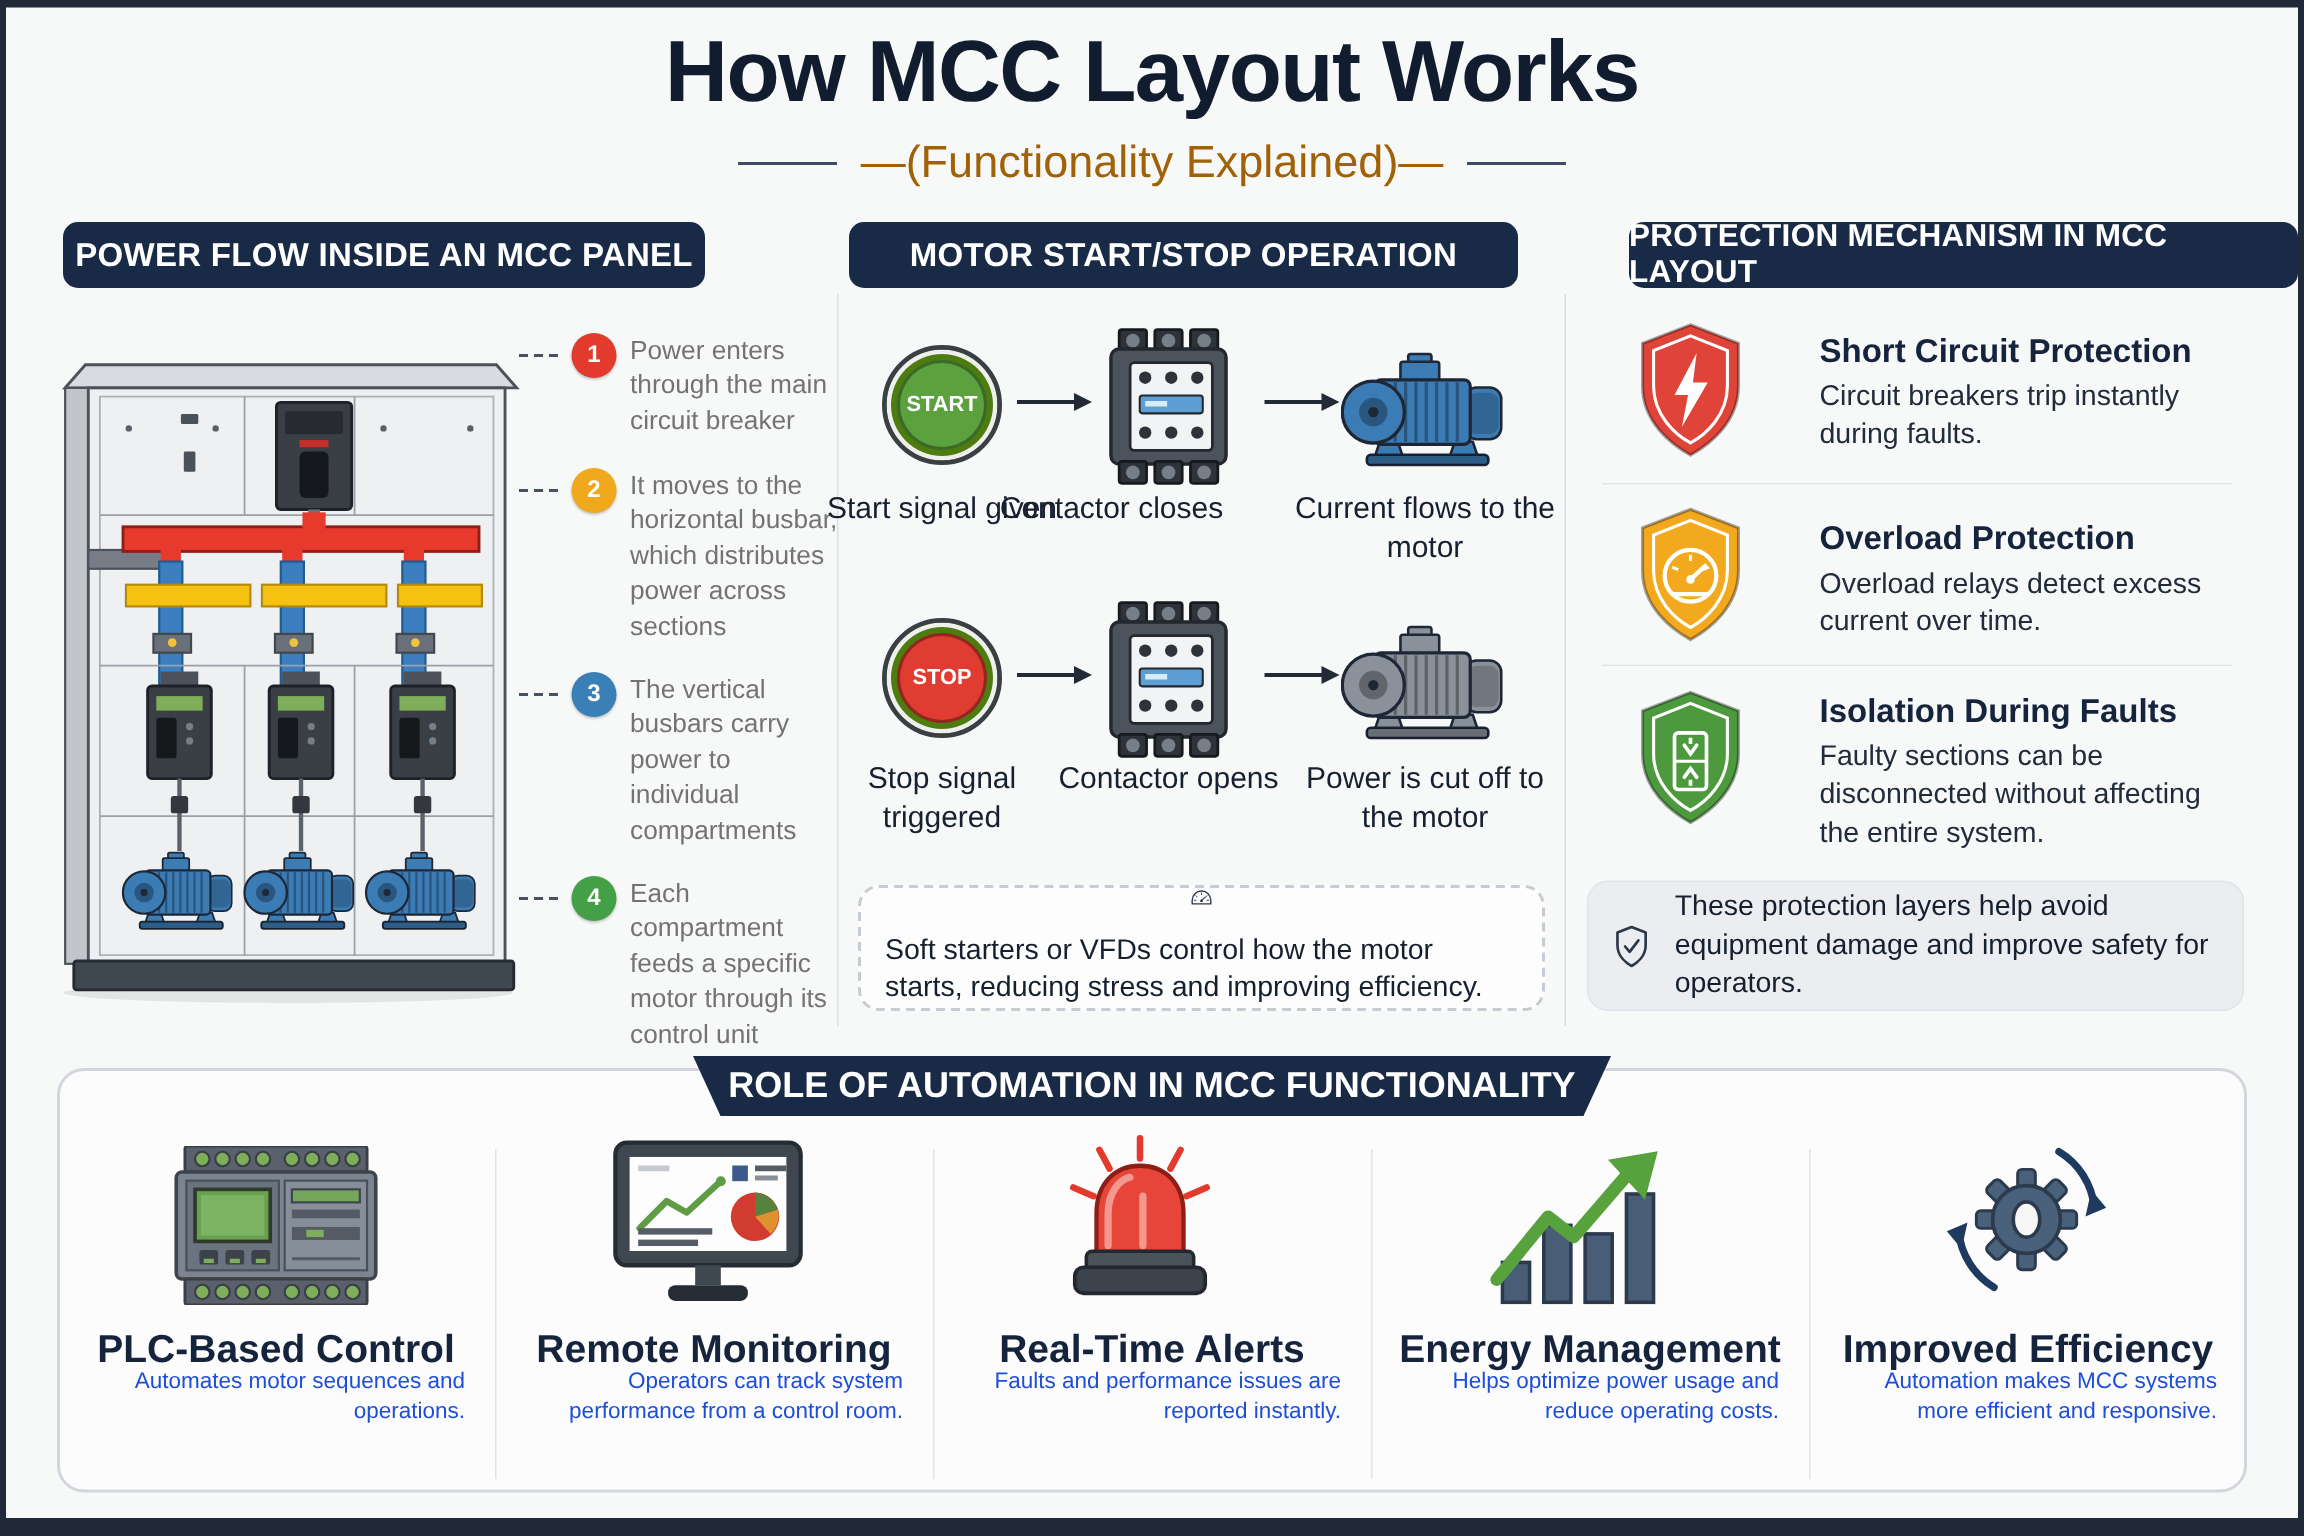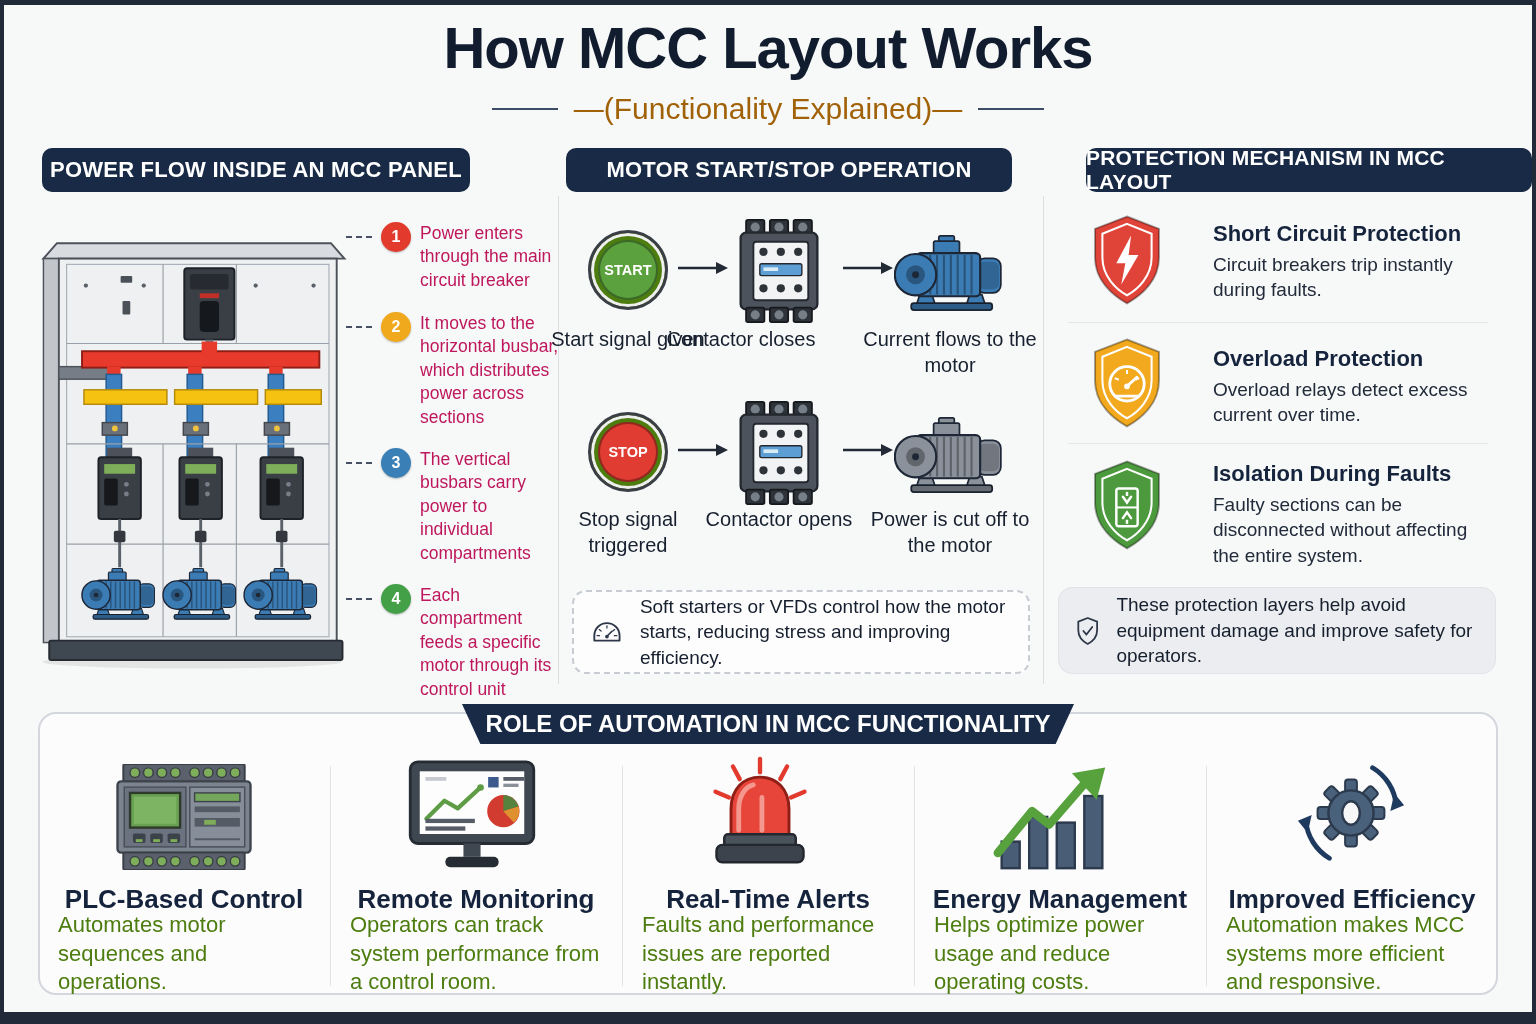--- a/index.html
+++ b/index.html
@@ -16,21 +16,21 @@
          display:flex;align-items:center;justify-content:center;font-weight:700;font-size:22px;letter-spacing:.2px;z-index:5;}
   .badge.small{font-size:21px;margin-left:31px;}
   .vdiv{position:absolute;width:1px;background:#dcdee3;}
   .hdiv{position:absolute;height:1px;background:#e3e5e9;}
   
   .step{position:absolute;display:flex;align-items:flex-start;gap:9px;}
   .step .dash{width:26px;border-top:2px dashed #475163;margin-top:14px;flex:none;}
   .step .num{width:30px;height:30px;border-radius:50%;color:#fff;font-weight:700;font-size:16px;
              display:flex;align-items:center;justify-content:center;flex:none;box-shadow:0 1px 2px rgba(0,0,0,.25);}
   .num.c1{background:#e23b2e;} .num.c2{background:#f0a81c;} .num.c3{background:#3a7fb5;} .num.c4{background:#43a047;}
-  .step .txt{font-size:17.5px;line-height:1.34;color:#be185d;width:142px;}
+  .step .txt{font-size:17.5px;line-height:1.34;color:#737373;width:142px;}
   
   .pushbtn{position:absolute;width:74px;height:74px;border-radius:50%;border:3px solid #3a3f46;
            display:flex;align-items:center;justify-content:center;background:#4d7c0f;box-shadow:inset 0 0 0 3px #efefef;}
   .pushbtn .inner{width:56px;height:56px;border-radius:50%;display:flex;align-items:center;justify-content:center;
                   color:#fff;font-weight:700;font-size:14.5px;border:2px solid rgba(0,0,0,.35);}
   .inner.start{background:#5ba23f;} .inner.stop{background:#e03c31;}
   .op-label{position:absolute;text-align:center;font-size:20px;color:#17202e;line-height:1.3;font-weight:500;}
   .arrow{position:absolute;}
   
   .note{position:absolute;display:flex;align-items:center;gap:16px;padding:0 16px;border-radius:14px;box-sizing:border-box;}
@@ -42,21 +42,21 @@
   .prot-title{font-size:22px;font-weight:700;color:#15243c;}
   .prot-desc{font-size:19px;color:#222b3a;line-height:1.33;margin-top:5px;}
   .shield{position:absolute;}
   
   .panel{position:absolute;left:38px;top:712px;width:1460px;height:283px;background:#fcfcfd;
          border:2px solid #d3d7dd;border-radius:18px;box-sizing:border-box;}
   .ribbon{position:absolute;left:462px;top:704px;width:612px;height:40px;background:#182a45;color:#fff;
           display:flex;align-items:center;justify-content:center;font-size:24px;font-weight:700;z-index:6;
           clip-path:polygon(0 0,100% 0,97% 100%,3% 100%);}
   .auto-title{position:absolute;width:266px;text-align:center;font-size:26px;font-weight:700;color:#15243c;}
-  .auto-desc{position:absolute;width:252px;text-align:left;font-size:22px;color:#4d7c0f;line-height:1.3;}
+  .auto-desc{position:absolute;width:252px;text-align:right;font-size:15px;color:#1d4ed8;line-height:1.3;}
   .icon-abs{position:absolute;}
 </style>
 </head>
 <body>
 
 <svg width="0" height="0" style="position:absolute" aria-hidden="true">
   <defs>
     <symbol id="sym-arrow" viewBox="0 0 52 14">
       <line x1="2" y1="7" x2="42" y2="7" stroke="#222a36" stroke-width="2.6"></line>
       <polygon points="40,1 52,7 40,13" fill="#222a36"></polygon>
@@ -432,21 +432,21 @@
       <use href="#sym-arrow"></use>
     </svg>
   <svg class="icon-abs" style="left:894px;top:416px;color:#8b919b;" width="112" height="78" viewBox="0 0 130 90">
       <use href="#sym-motor"></use>
     </svg>
 
   <div class="op-label" style="left:548px;top:506px;width:160px;">Stop signal triggered</div>
   <div class="op-label" style="left:699px;top:506px;width:160px;">Contactor opens</div>
   <div class="op-label" style="left:860px;top:506px;width:180px;">Power is cut off to the motor</div>
 
-  <div class="note dashed" style="left:572px;top:590px;width:458px;height:84px;">
+  <div class="note dashed" style="left:572px;top:590px;width:458px;height:84px;flex-direction:column;">
     <svg width="70" height="54" viewBox="0 0 110 84">
         <use href="#sym-gauge-note"></use>
       </svg>
     <div class="note-text">Soft starters or VFDs control how the motor starts, reducing stress and improving efficiency.</div>
   </div>
 
   <div class="vdiv" style="left:1043px;top:196px;height:488px;"></div>
 
   <div class="badge small" style="left:1055px;top:148px;width:446px;">PROTECTION MECHANISM IN MCC LAYOUT</div>
 

